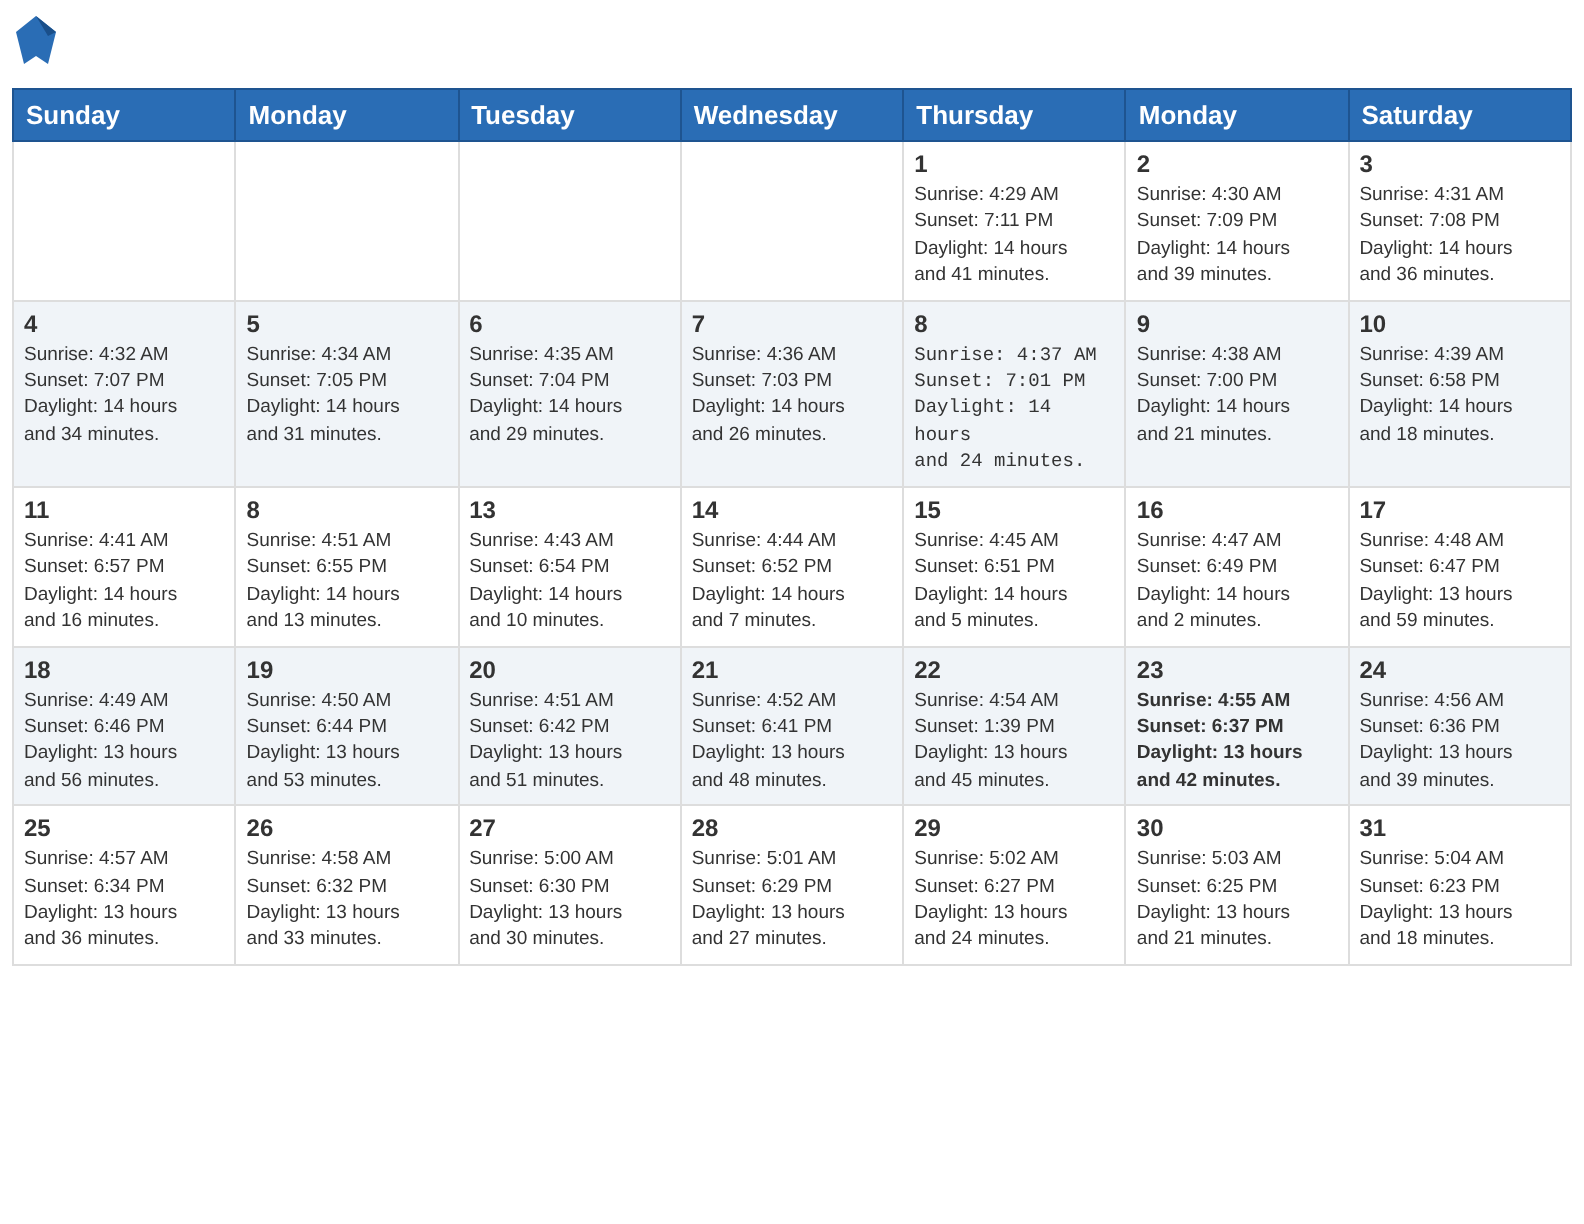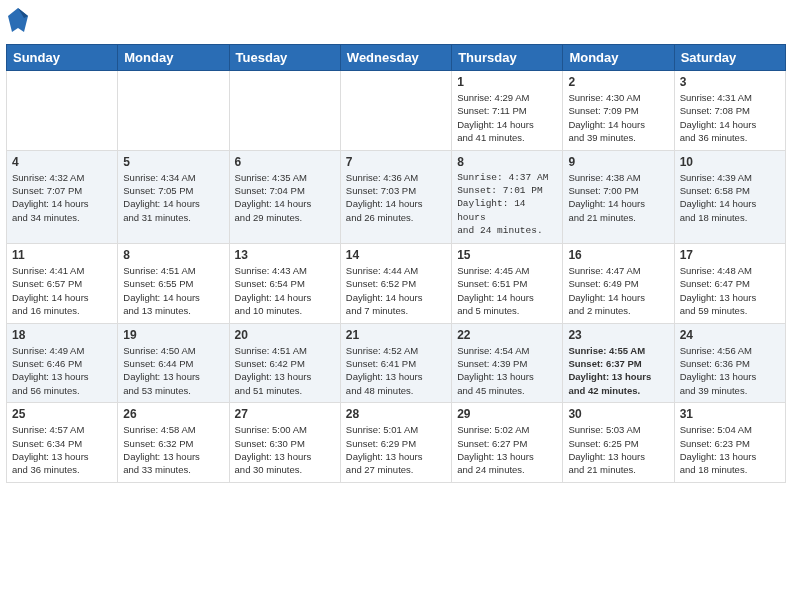--- a/index.html
+++ b/index.html
@@ -287,21 +287,21 @@
           <td>
             <span class="day-num">21</span>
             <div class="day-detail" style="white-space: pre-line;">Sunrise: 4:52 AM
 Sunset: 6:41 PM
 Daylight: 13 hours
 and 48 minutes.</div>
           </td>
           <td>
             <span class="day-num">22</span>
             <div class="day-detail" style="white-space: pre-line;">Sunrise: 4:54 AM
-Sunset: 4:39 PM
+Sunset: 1:39 PM
 Daylight: 13 hours
 and 45 minutes.</div>
           </td>
           <td>
             <span class="day-num">23</span>
             <div class="day-detail" style="white-space: pre-line; font-weight: bold;">Sunrise: 4:55 AM
 Sunset: 6:37 PM
 Daylight: 13 hours
 and 42 minutes.</div>
           </td>

